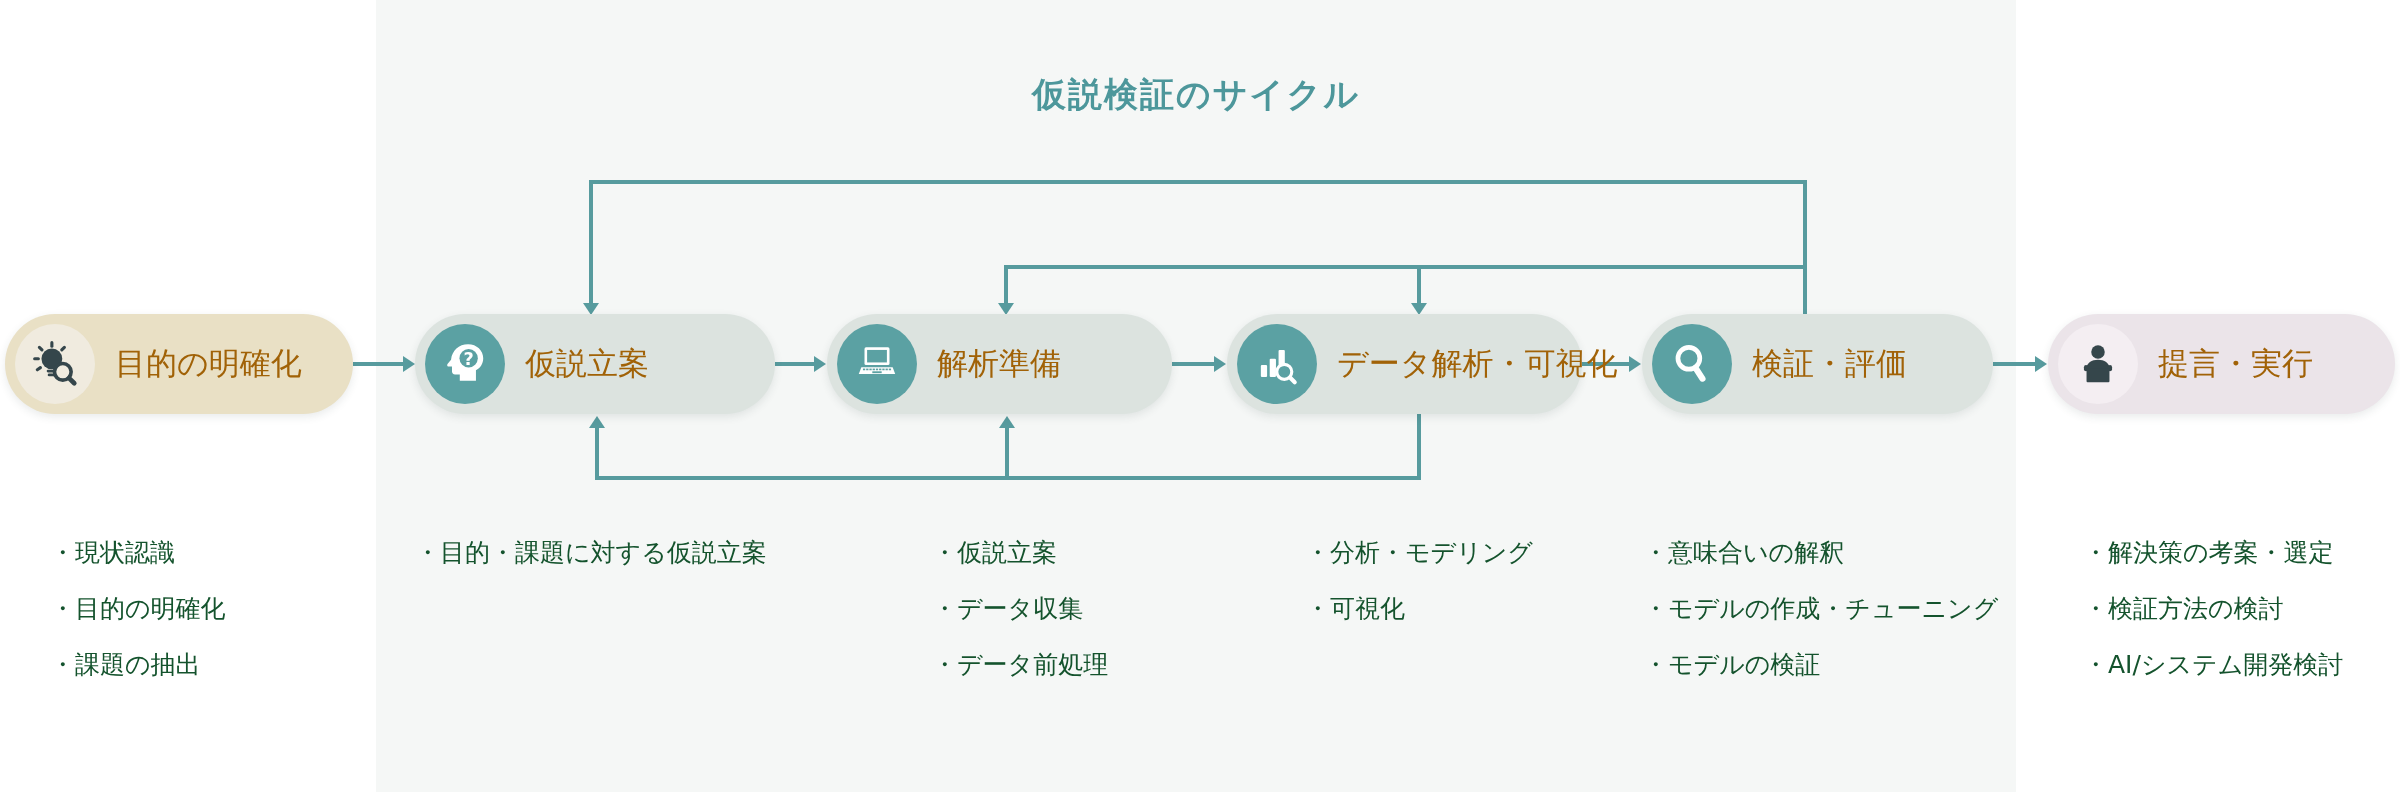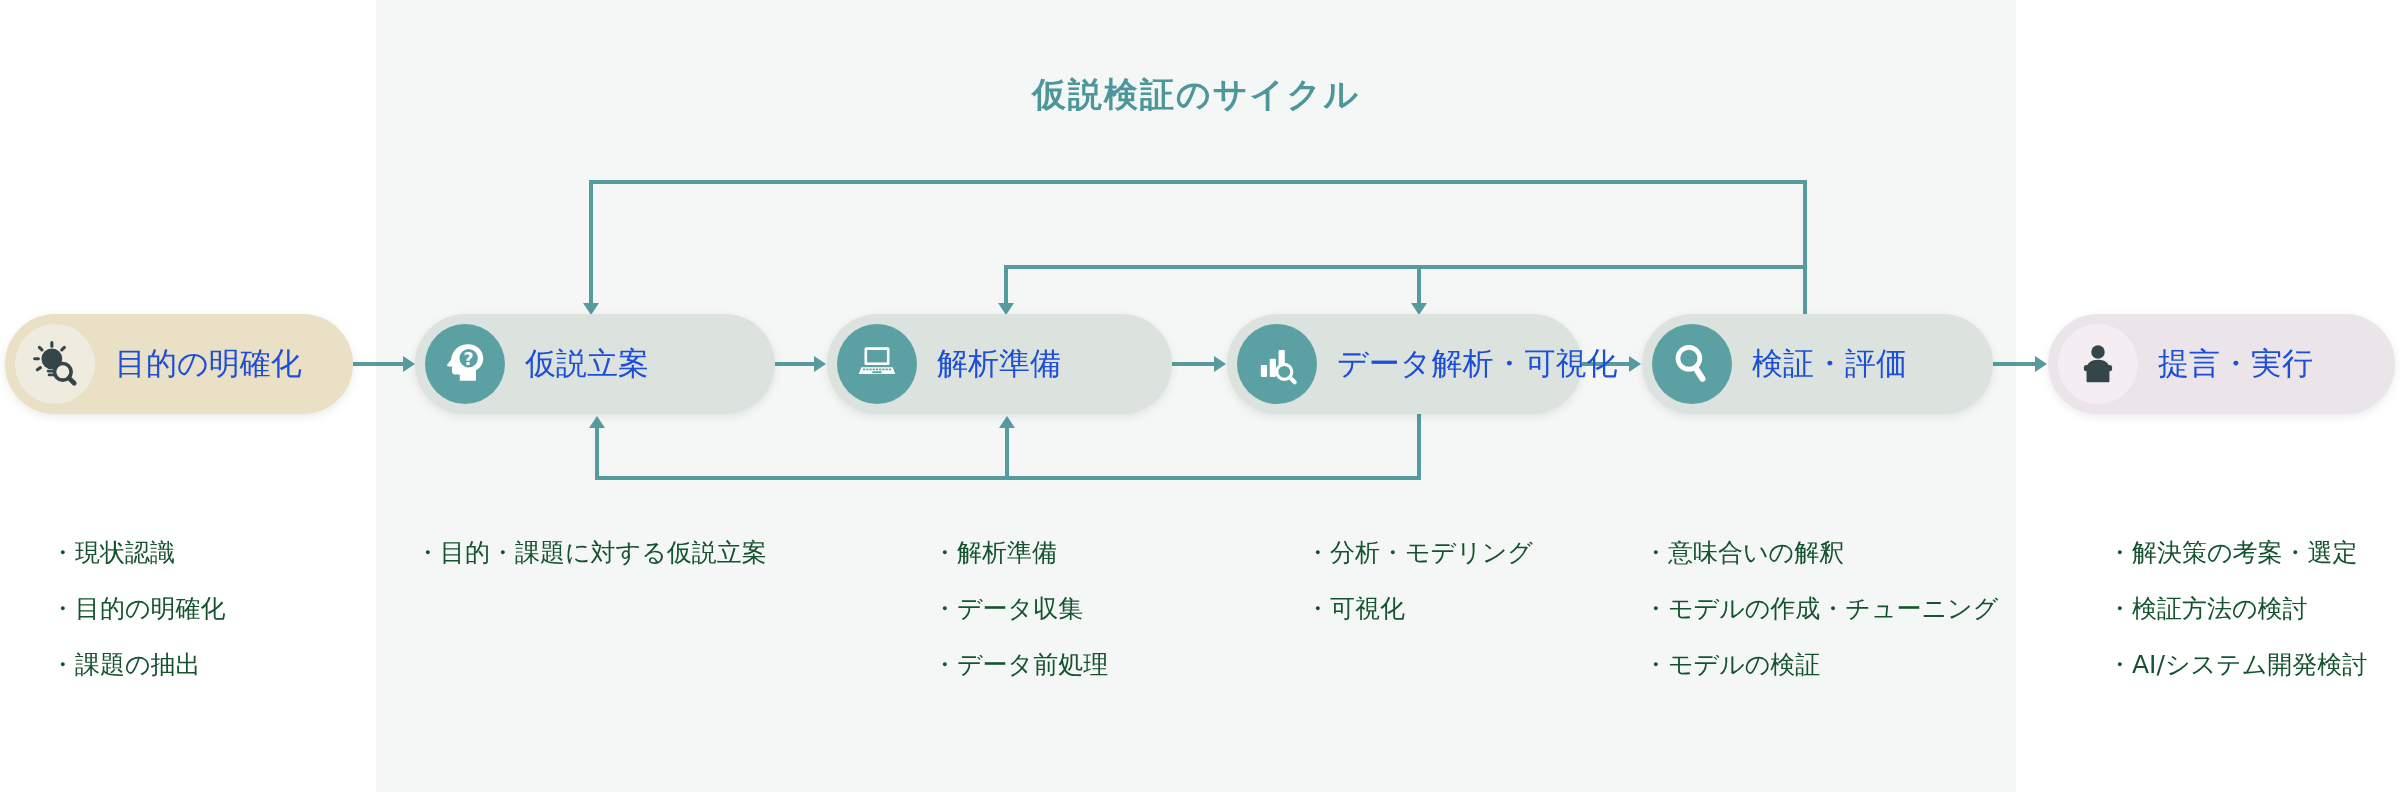--- a/index.html
+++ b/index.html
@@ -20,21 +20,21 @@
   .pill-gray{background:#dce3df;}
   .pill-tan{background:#e9e0c5;}
   .pill-pink{background:#ebe4e9;font-family:Liberation Mono, monospace;}
   .icon-circle{
     width:80px;height:80px;border-radius:50%;flex:0 0 80px;
     display:flex;align-items:center;justify-content:center;
   }
   .circle-teal{background:#5ba1a3;}
   .circle-tan{background:#f0ebdf;}
   .circle-pink{background:#f4eef2;}
-  .pill-label{font-size:31px;font-weight:500;color:#1d4ed8;white-space:nowrap;}
+  .pill-label{font-size:31px;font-weight:500;color:#a16207;white-space:nowrap;}
   .hline{position:absolute;height:4px;background:#579b9e;}
   .vline{position:absolute;width:4px;background:#579b9e;}
   .arr-right{position:absolute;width:0;height:0;border-top:8px solid transparent;border-bottom:8px solid transparent;border-left:12px solid #579b9e;}
   .arr-down{position:absolute;width:0;height:0;border-left:8px solid transparent;border-right:8px solid transparent;border-top:12px solid #579b9e;}
   .arr-up{position:absolute;width:0;height:0;border-left:8px solid transparent;border-right:8px solid transparent;border-bottom:12px solid #579b9e;}
   .bullet-col{position:absolute;top:538px;}
   .bullet-item{font-size:25px;line-height:30px;margin-bottom:26px;color:#14532d;white-space:nowrap;}
 </style>
 </head>
 <body>
@@ -175,35 +175,35 @@
     <div class="bullet-item">・現状認識</div>
     <div class="bullet-item">・目的の明確化</div>
     <div class="bullet-item">・課題の抽出</div>
   </div>
 
   <div class="bullet-col" style="left:415px;">
     <div class="bullet-item">・目的・課題に対する仮説立案</div>
   </div>
 
   <div class="bullet-col" style="left:932px;">
-    <div class="bullet-item">・解析準備</div>
+    <div class="bullet-item">・仮説立案</div>
     <div class="bullet-item">・データ収集</div>
     <div class="bullet-item">・データ前処理</div>
   </div>
 
   <div class="bullet-col" style="left:1305px;">
     <div class="bullet-item">・分析・モデリング</div>
     <div class="bullet-item">・可視化</div>
   </div>
 
   <div class="bullet-col" style="left:1643px;">
     <div class="bullet-item">・意味合いの解釈</div>
     <div class="bullet-item">・モデルの作成・チューニング</div>
     <div class="bullet-item">・モデルの検証</div>
   </div>
 
-  <div class="bullet-col" style="left:2083px;margin-left:24px;">
+  <div class="bullet-col" style="left:2083px;">
     <div class="bullet-item">・解決策の考案・選定</div>
     <div class="bullet-item">・検証方法の検討</div>
     <div class="bullet-item">・AI/システム開発検討</div>
   </div>
 
 </div>
 
 </body></html>

